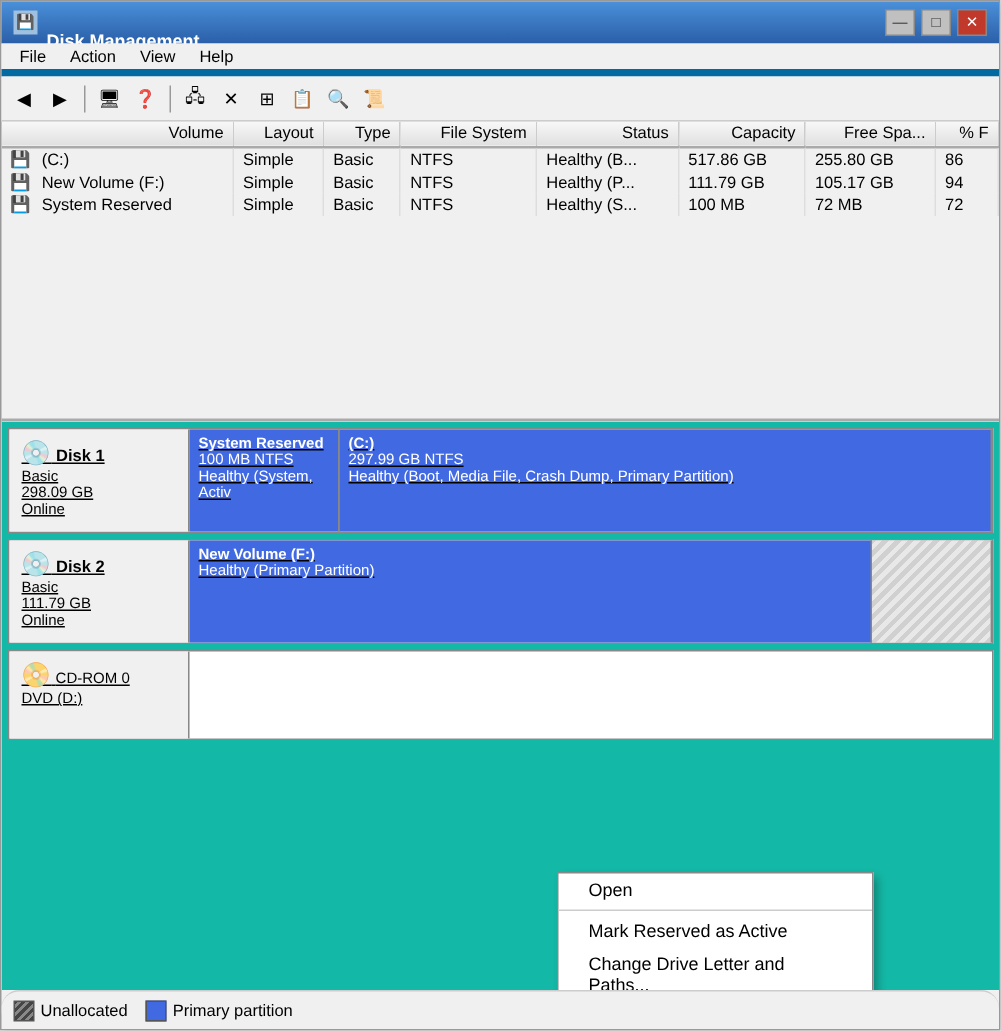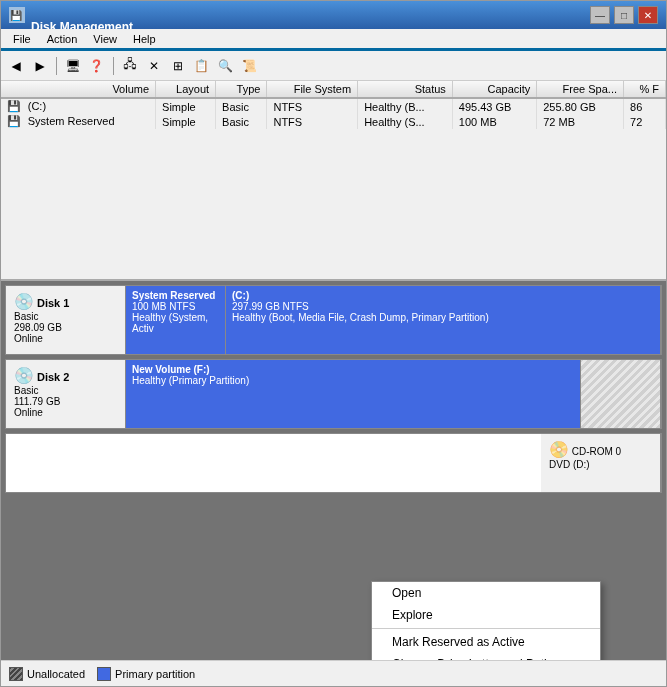--- a/index.html
+++ b/index.html
@@ -49,21 +49,21 @@
       font-size: 10px; cursor: pointer; color: #333;
     }
     .title-btn.close { background: #c0392b; color: white; }
 
     .menu-bar {
       background: #f0f0f0;
       height: 22px;
       display: flex;
       align-items: center;
       padding: 0 4px;
-      border-bottom: 3px solid #0369a1;
+      border-bottom: 5px solid #0369a1;
       flex-shrink: 0;
     }
     .menu-item {
       padding: 2px 8px;
       font-size: 11px;
       cursor: pointer;
     }
 
     .toolbar {
       background: #f0f0f0;
@@ -119,23 +119,24 @@
     .disk-table td {
       padding: 1px 6px;
       border-right: 1px solid #ddd;
       white-space: nowrap;
     }
 
     
     .disk-map-area {
       flex: 1;
       overflow: auto;
-      background: #737373;
+      background: #14b8a6;
       padding: 4px;
       position: relative;
+      text-decoration: underline;
     }
 
     .disk-row {
       display: flex;
       margin-bottom: 4px;
       height: 70px;
       border: 1px solid #888;
       background: white;
     }
 
@@ -177,21 +178,20 @@
     .partition .part-name { font-weight: bold; font-size: 10px; }
     .partition .part-size { font-size: 10px; }
 
     
     .cdrom-row {
       display: flex;
       margin-bottom: 4px;
       height: 60px;
       border: 1px solid #888;
       background: white;
-      justify-content: flex-end;
     }
     .cdrom-info {
       width: 120px;
       min-width: 120px;
       padding: 6px 8px;
       background: #f0f0f0;
       border-right: 1px solid #888;
       font-size: 10px;
     }
     .cdrom-body {
@@ -205,40 +205,41 @@
     
     .legend {
       display: flex;
       align-items: center;
       gap: 12px;
       padding: 4px 8px;
       border-top: 1px solid #ccc;
       background: #f0f0f0;
       height: 26px;
       flex-shrink: 0;
+      border-radius: 12px;
     }
     .legend-item { display: flex; align-items: center; gap: 4px; font-size: 11px; }
     .legend-box { width: 14px; height: 14px; border: 1px solid #555; }
     .legend-unalloc { 
       background: repeating-linear-gradient(
         -45deg,
         #444,
         #444 2px,
         #888 2px,
         #888 4px
       );
     }
     .legend-primary { background: #4169e1; }
 
     
     .context-menu {
       position: absolute;
       left: 370px;
       top: 300px;
-      width: 230px;
+      width: 211px;
       background: white;
       border: 1px solid #888;
       box-shadow: 3px 3px 6px rgba(0,0,0,0.3);
       z-index: 100;
       font-size: 12px;
     }
     .ctx-item {
       padding: 4px 20px;
       cursor: pointer;
     }
@@ -307,23 +308,36 @@
         <tbody>
           <tr>
             <td>
               <span style="color:#4169e1; margin-right:4px;">💾</span>
               <span>(C:)</span>
             </td>
             <td>Simple</td>
             <td>Basic</td>
             <td>NTFS</td>
             <td>Healthy (B...</td>
-            <td>495.43 GB</td>
+            <td>517.86 GB</td>
             <td>255.80 GB</td>
             <td>86</td>
+          </tr>
+          <tr>
+            <td>
+              <span style="color:#4169e1; margin-right:4px;">💾</span>
+              <span>New Volume (F:)</span>
+            </td>
+            <td>Simple</td>
+            <td>Basic</td>
+            <td>NTFS</td>
+            <td>Healthy (P...</td>
+            <td>111.79 GB</td>
+            <td>105.17 GB</td>
+            <td>94</td>
           </tr>
           <tr>
             <td>
               <span style="color:#4169e1; margin-right:4px;">💾</span>
               <span>System Reserved</span>
             </td>
             <td>Simple</td>
             <td>Basic</td>
             <td>NTFS</td>
             <td>Healthy (S...</td>
@@ -385,21 +399,20 @@
           <div class="disk-name">
             <span style="font-size:16px;">📀</span>
             <span>CD-ROM 0</span>
           </div>
           <div>DVD (D:)</div>
         </div>
       </div>
 
       <div class="context-menu">
         <div class="ctx-item">Open</div>
-        <div class="ctx-item">Explore</div>
         <div class="ctx-sep"></div>
         <div class="ctx-item">Mark Reserved as Active</div>
         <div class="ctx-item">Change Drive Letter and Paths...</div>
 
       </div>
 
     </div>
 
     <div class="legend">
       <div class="legend-item">

